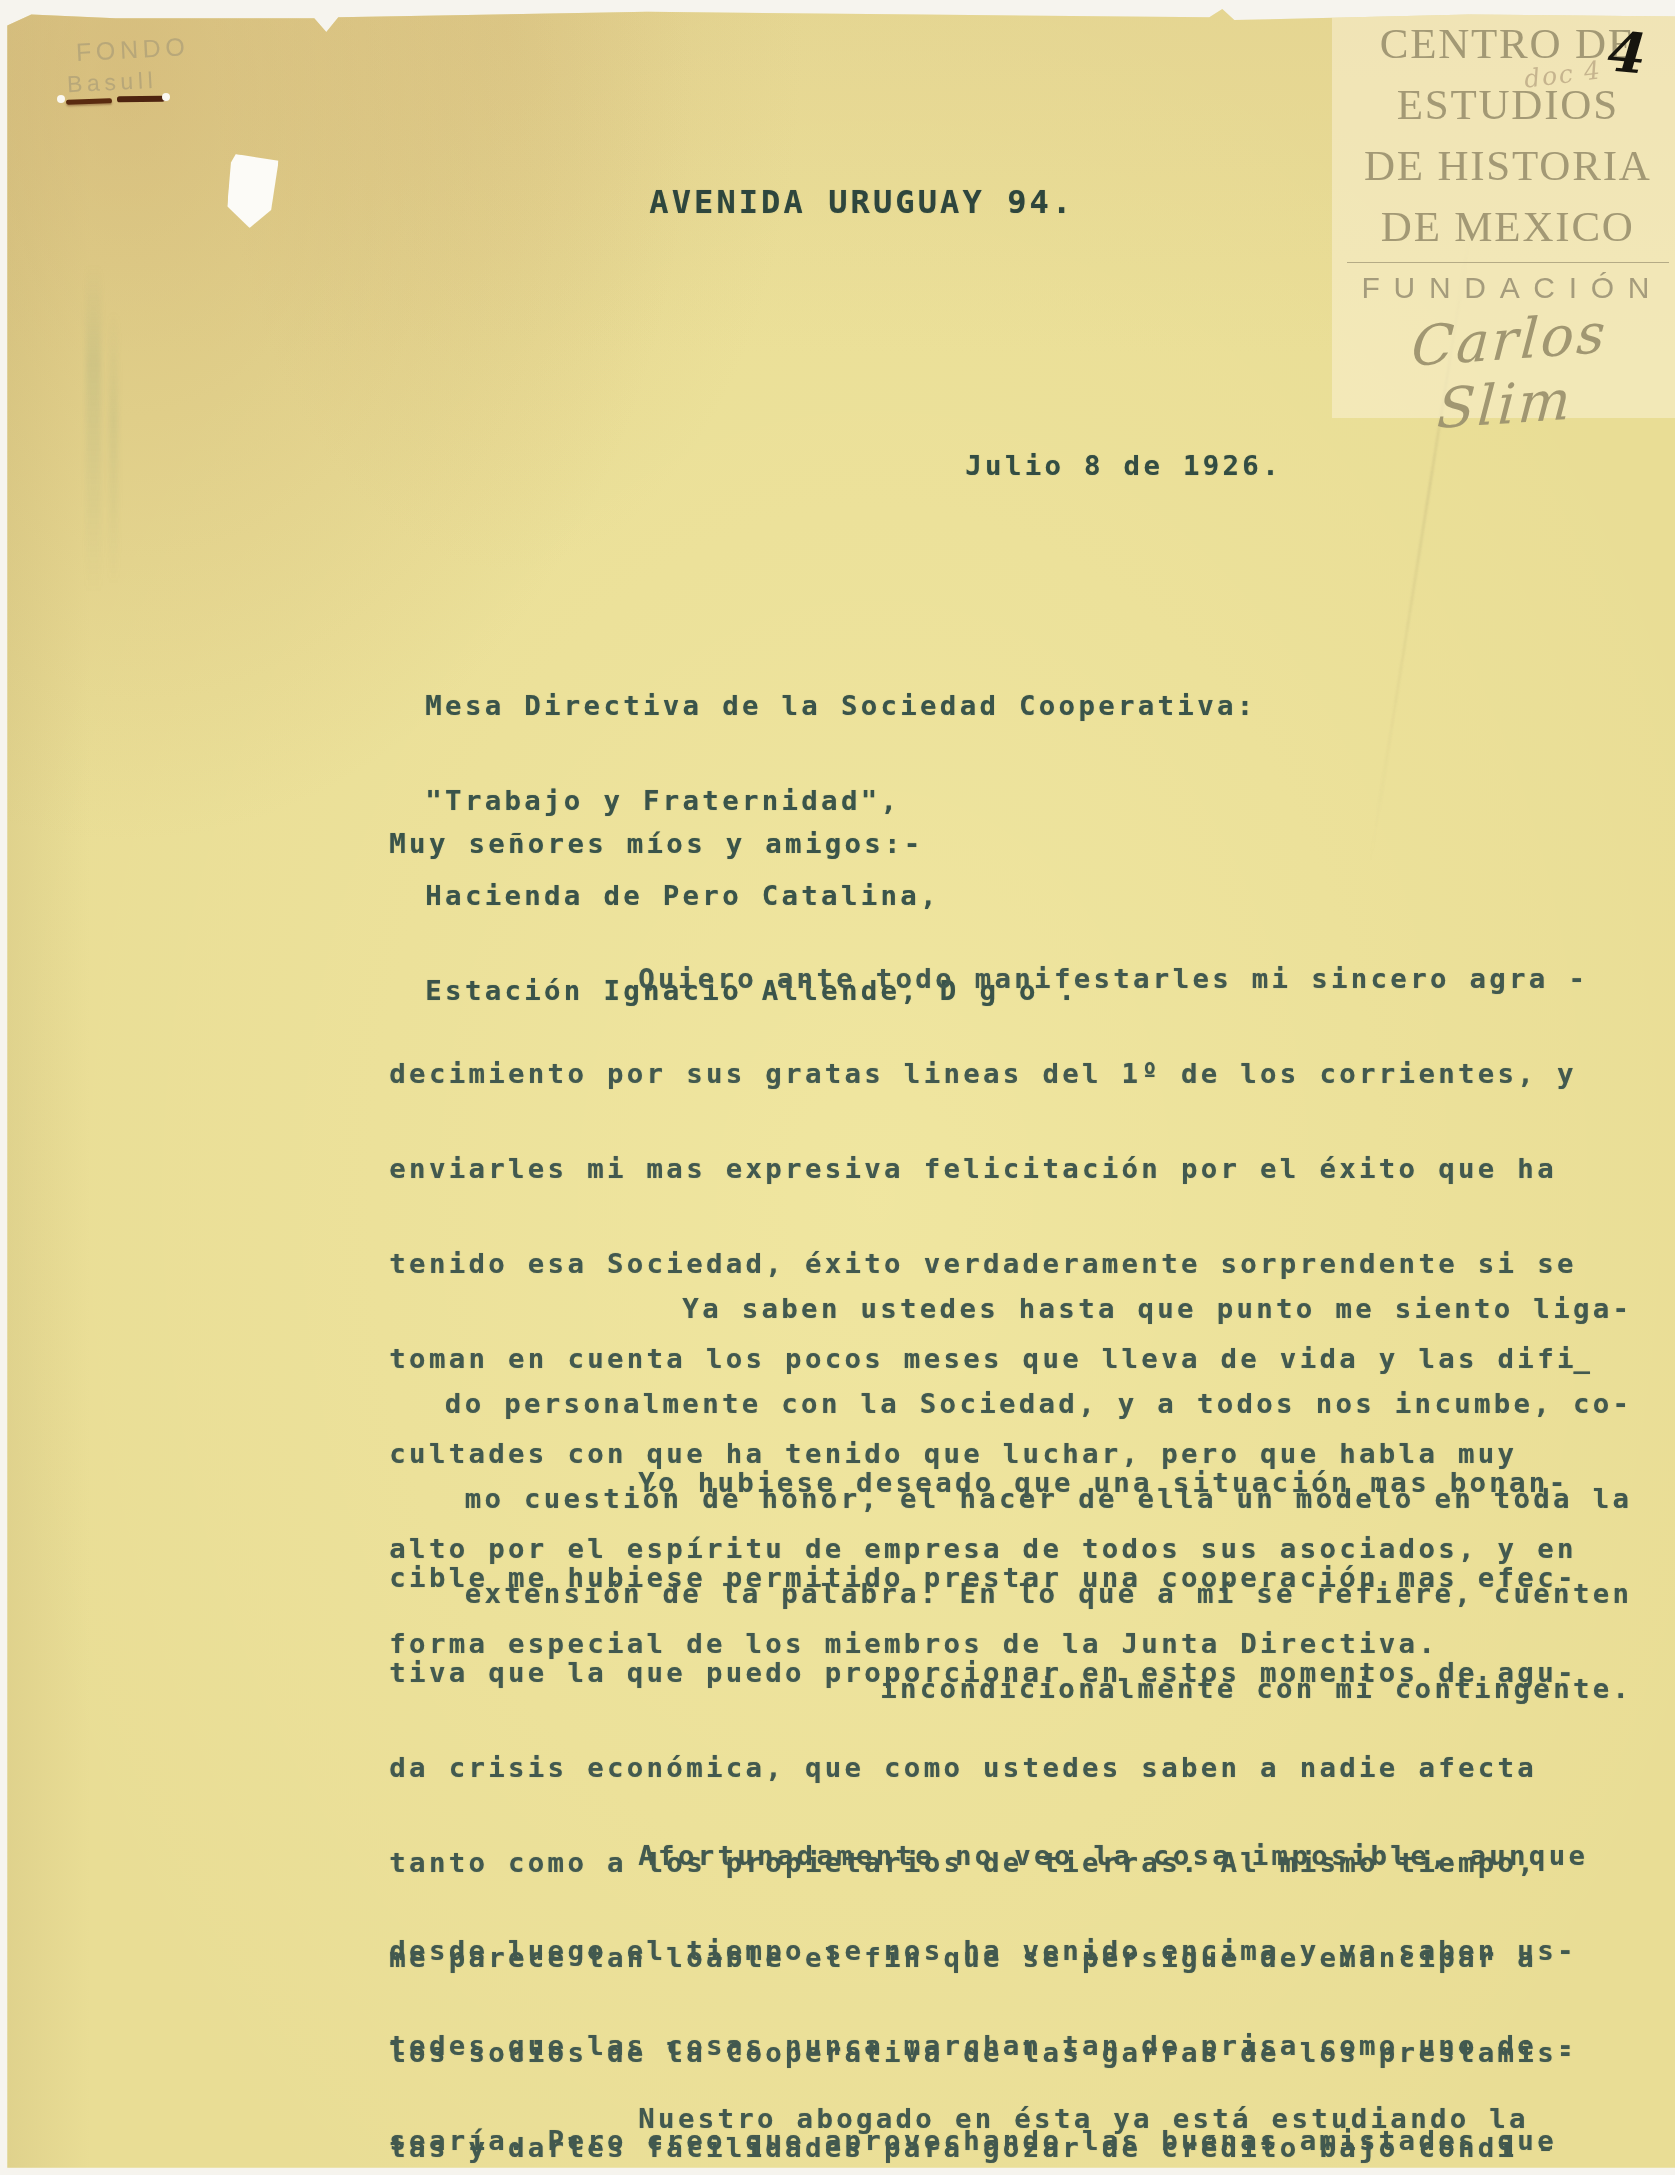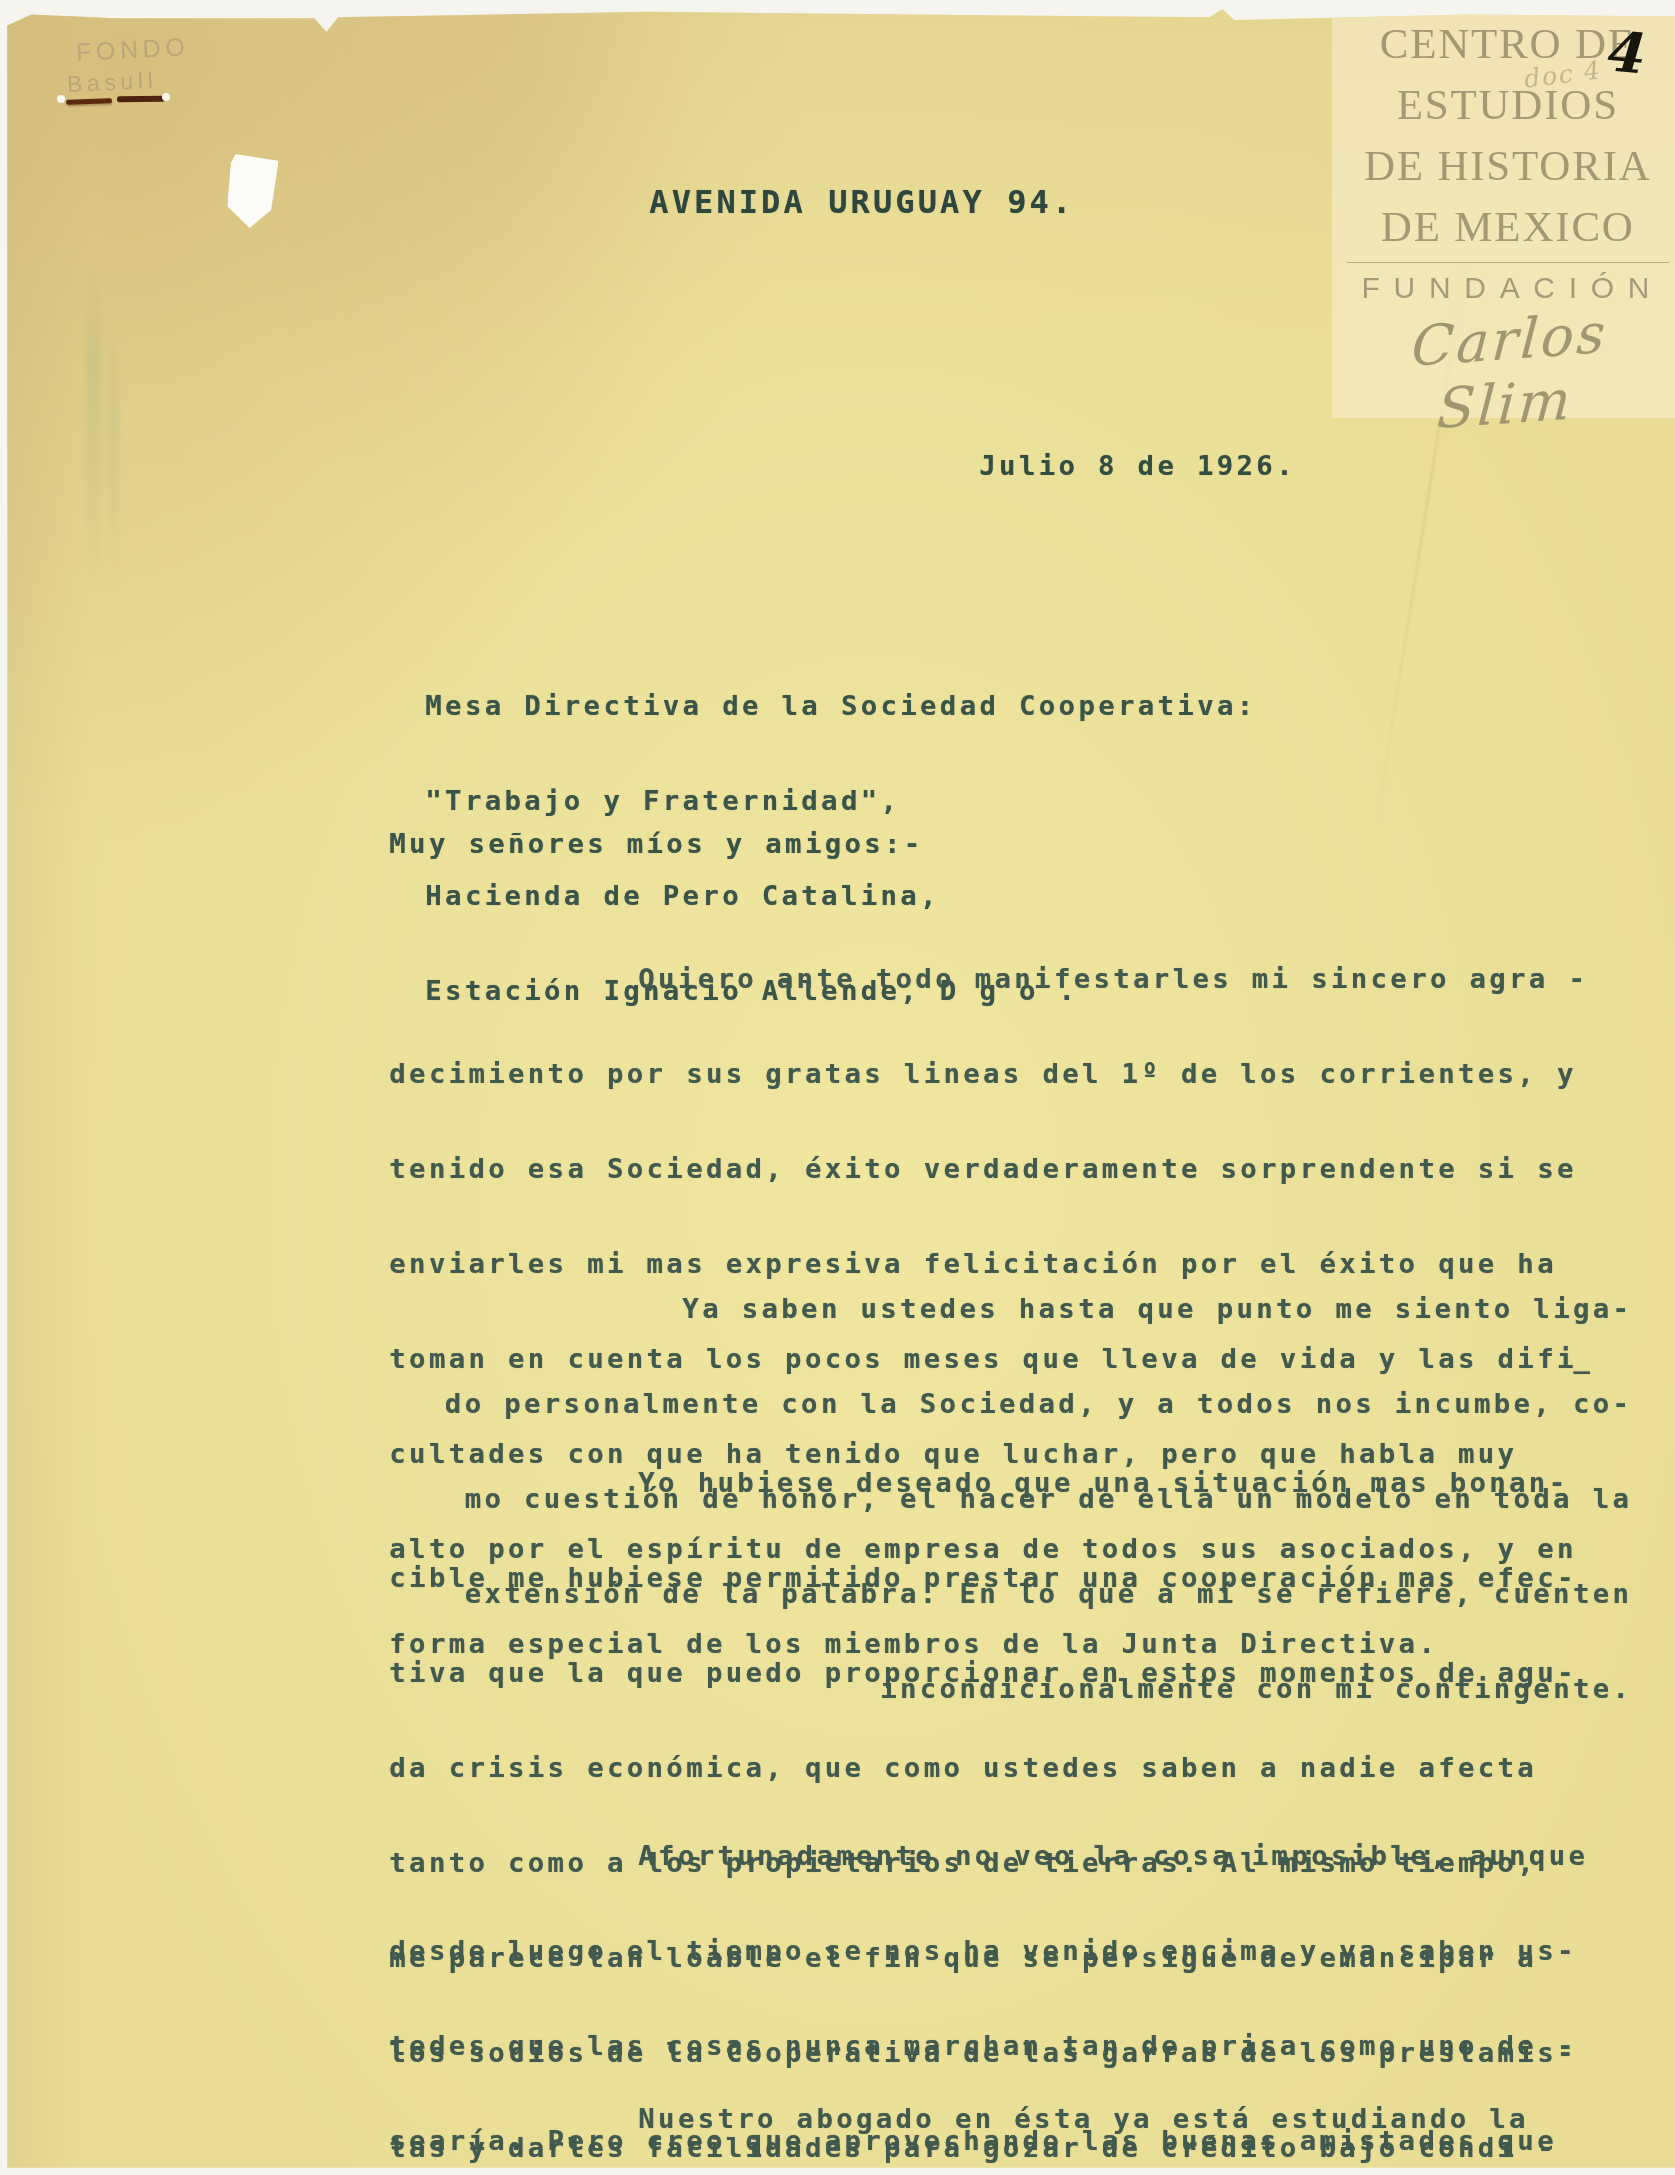--- a/index.html
+++ b/index.html
@@ -57,21 +57,21 @@
   .staple .d2{left:102px;top:1.8px;width:8.2px;height:8.2px;background:#faf8f1;border-radius:50%;}
 
   .hole{position:absolute;left:221px;top:146px;width:49px;height:73px;background:#fcfbf7;
     clip-path:polygon(12% 0,100% 6%,90% 74%,48% 100%,0 72%,3% 12%);transform:rotate(3deg);
     filter:drop-shadow(0.9px 1.8px 0.9px rgba(120,100,60,0.35));}
 
   
   .tw{position:absolute;white-space:pre;color:#42594f;font-size:27.4px;letter-spacing:3.3px;
       text-shadow:0 0 0.9px rgba(66,89,79,0.5);font-weight:bold;}
   .letterhead{left:642px;top:174px;font-weight:bold;font-size:32px;color:#2e463d;letter-spacing:3.1px;}
-  .dateline{left:958px;top:441px;font-weight:bold;color:#334d43;margin-left:14px;}
+  .dateline{left:958px;top:441px;font-weight:bold;color:#334d43;}
   .block .tl{height:33px;}
   .recipient{left:382px;top:619px;font-weight:bold;color:#3a544a;margin-left:36px;}
   .salutation{left:382px;top:819px;font-weight:bold;color:#3a544a;text-align:center;}
   .para{left:382px;width:1243px;}
   .para .tl.first{padding-left:249px;}
   .p1{top:892px;} .p2{top:1222px;text-align:right;} .p3{top:1396px;} .p4{top:1769px;} .p5{top:2032px;}
 </style>
 </head>
 <body>
 
@@ -113,22 +113,22 @@
       <div class="tl">"Trabajo y Fraternidad",</div>
       <div class="tl">Hacienda de Pero Catalina,</div>
       <div class="tl">Estación Ignacio Allende, D g o .</div>
     </div>
 
     <div class="tw salutation">Muy señores míos y amigos:-</div>
 
     <div class="tw para p1 block">
       <div class="tl first">Quiero ante todo manifestarles mi sincero agra -</div>
       <div class="tl">decimiento por sus gratas lineas del 1º de los corrientes, y</div>
+      <div class="tl">enviarles mi mas expresiva felicitación por el éxito que ha</div>
       <div class="tl">tenido esa Sociedad, éxito verdaderamente sorprendente si se</div>
-      <div class="tl">enviarles mi mas expresiva felicitación por el éxito que ha</div>
       <div class="tl">toman en cuenta los pocos meses que lleva de vida y las difi̲</div>
       <div class="tl">cultades con que ha tenido que luchar, pero que habla muy</div>
       <div class="tl">alto por el espíritu de empresa de todos sus asociados, y en</div>
       <div class="tl">forma especial de los miembros de la Junta Directiva.</div>
     </div>
 
     <div class="tw para p2 block">
       <div class="tl first">Ya saben ustedes hasta que punto me siento liga-</div>
       <div class="tl">do personalmente con la Sociedad, y a todos nos incumbe, co-</div>
       <div class="tl">mo cuestión de honor, el hacer de ella un modelo en toda la</div>

